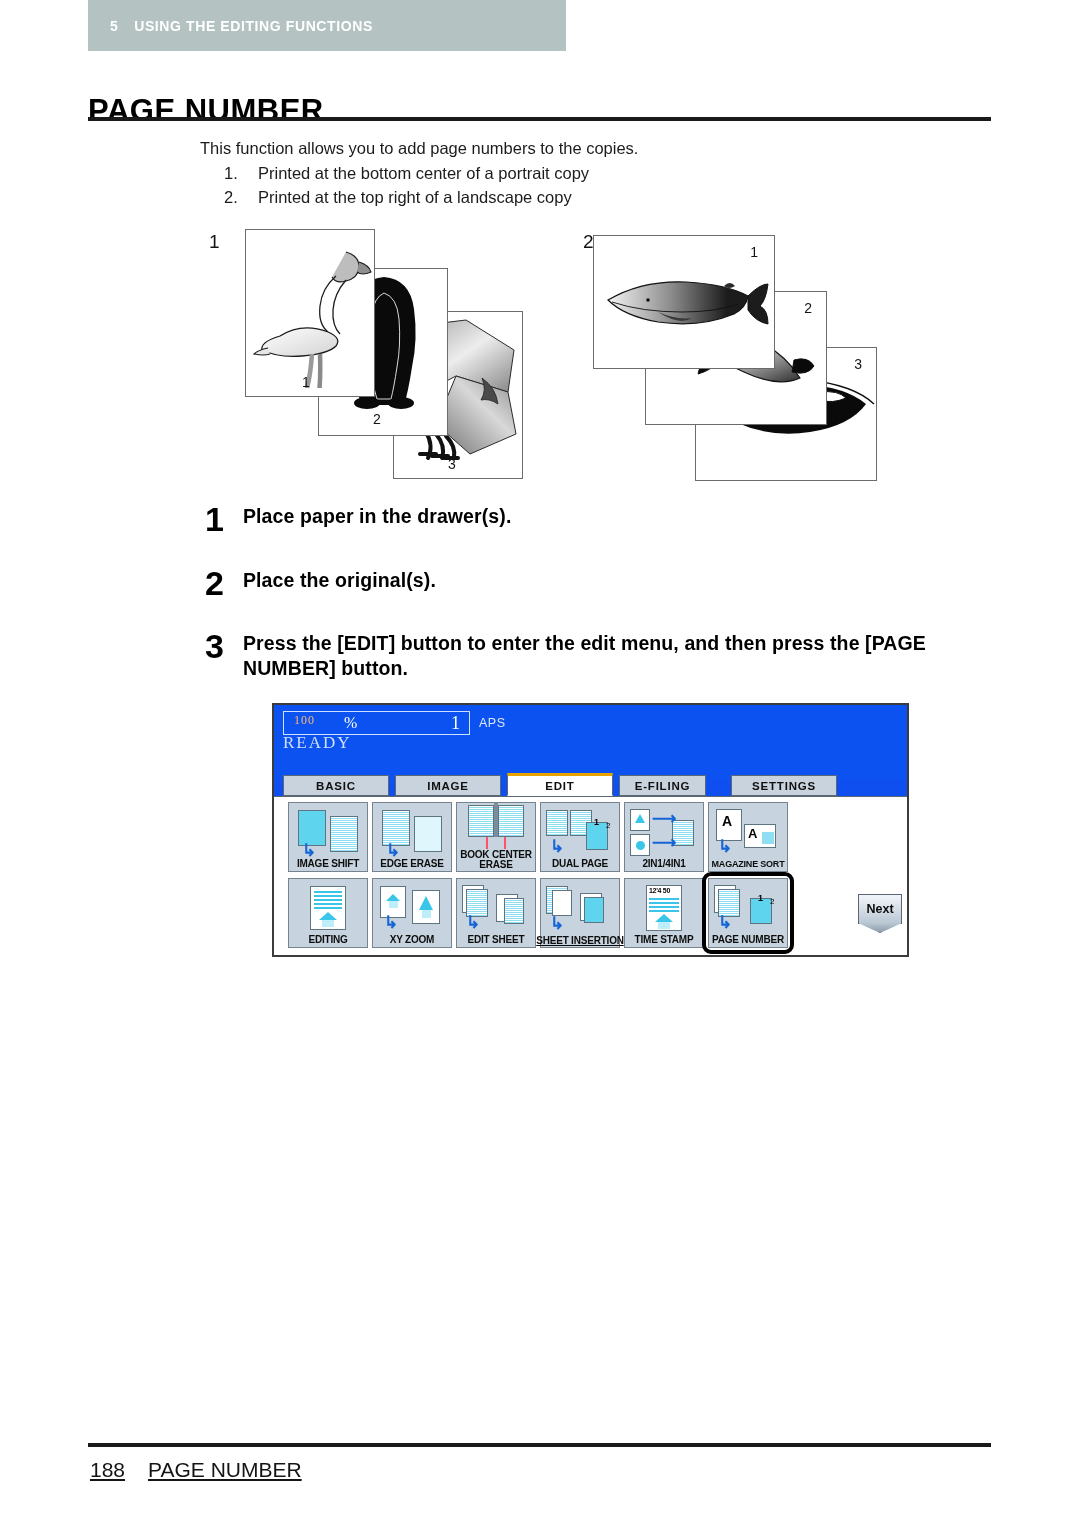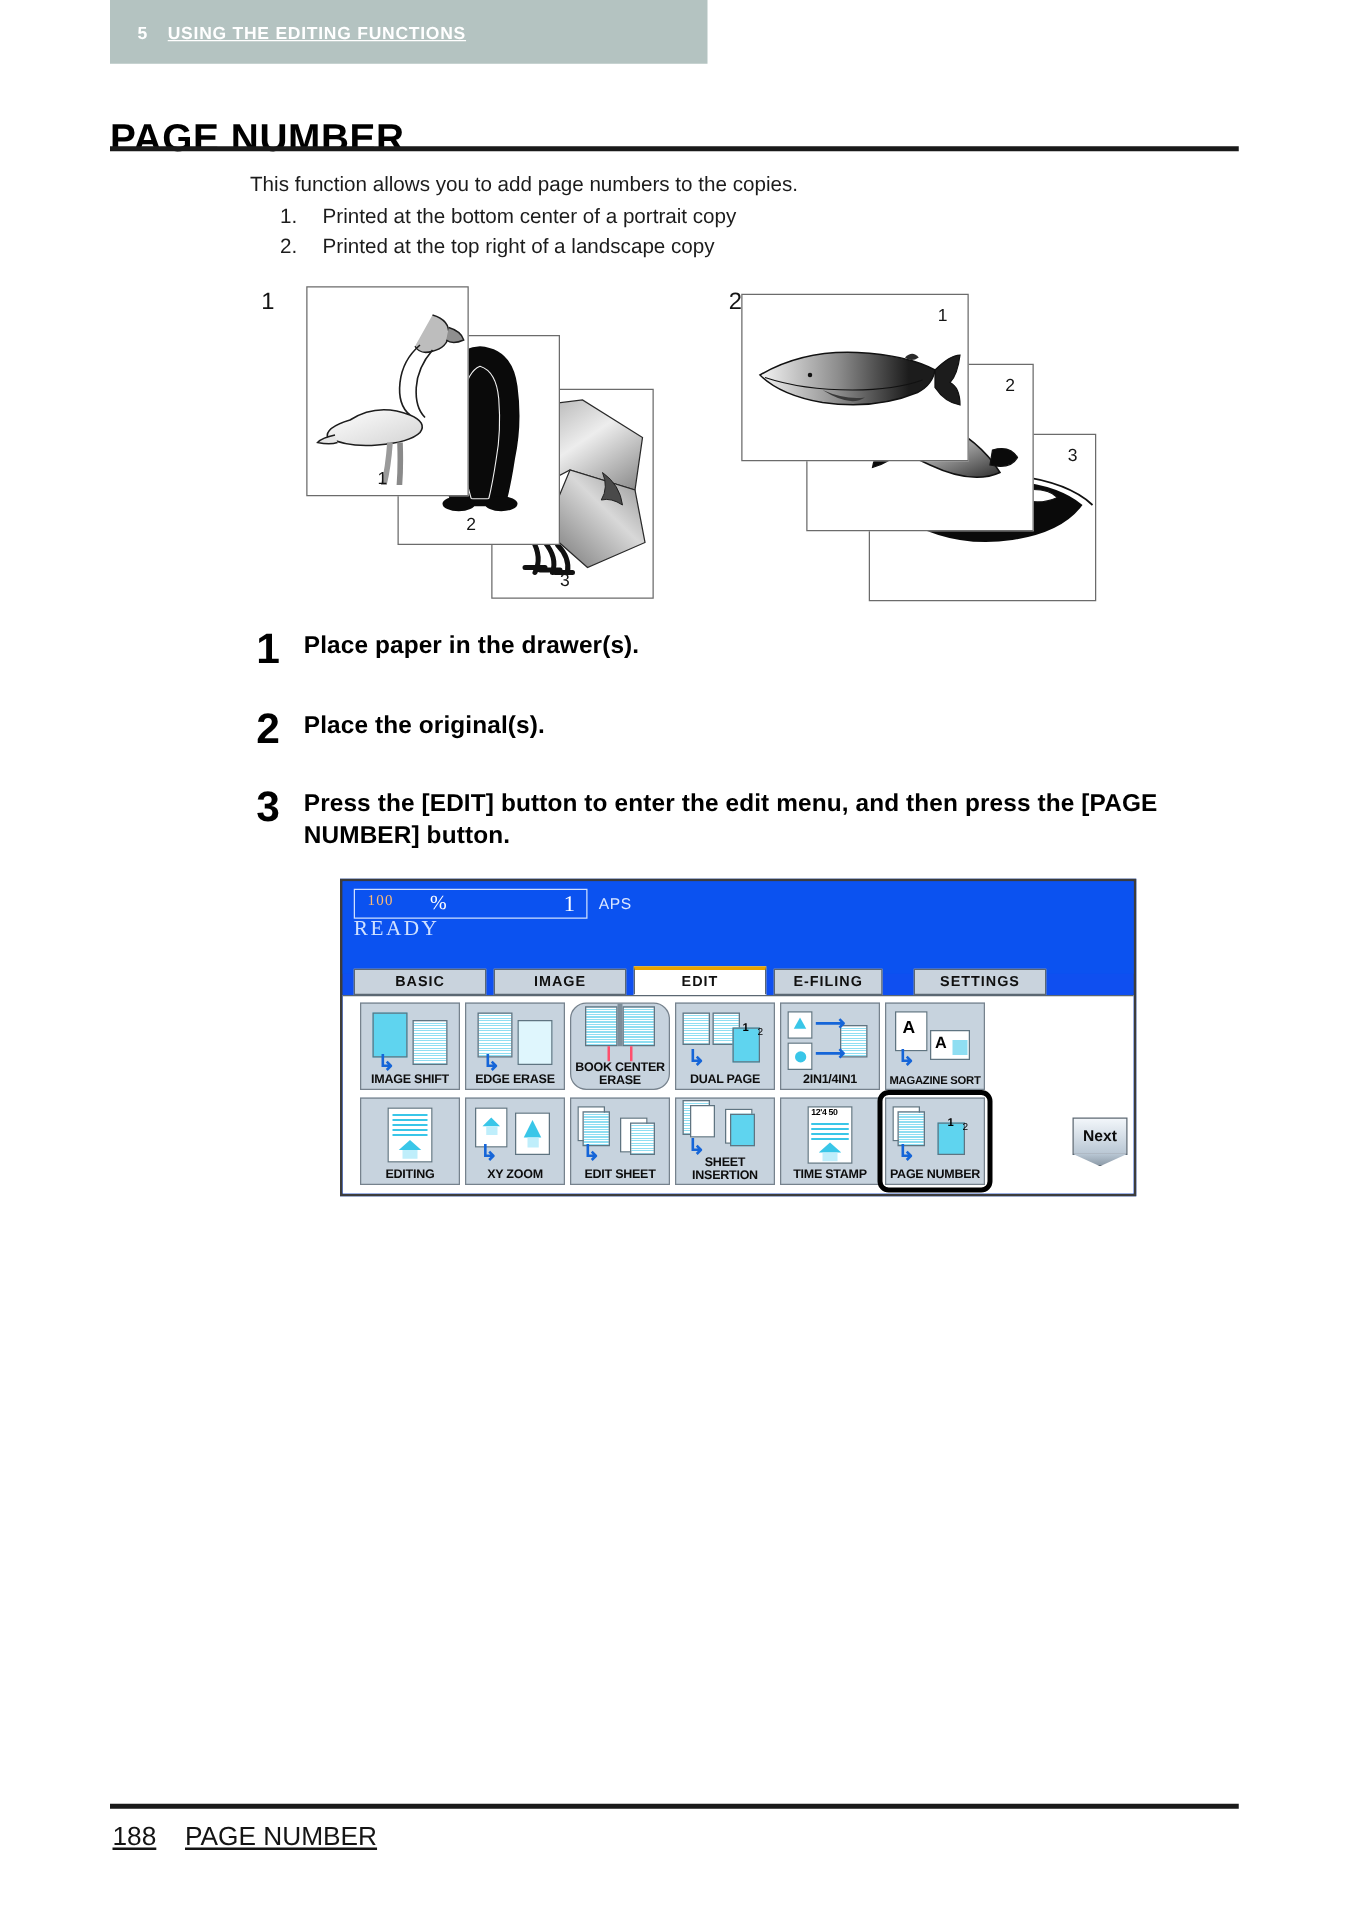--- a/index.html
+++ b/index.html
@@ -33,21 +33,20 @@
     font-size: 14px;
     font-weight: bold;
     letter-spacing: .4px;
     margin-right: 16px;
   }
   .chapter-title {
     color: #ffffff;
     font-size: 14px;
     font-weight: bold;
     letter-spacing: .6px;
-    text-decoration: underline;
   }
 
   
   .page-title {
     position: absolute;
     left: 88px; top: 72px;
     font-size: 31px;
     font-weight: bold;
     letter-spacing: .5px;
   }
@@ -488,21 +487,21 @@
 
       <div class="fbtn" style="left:84px;top:0px;">
         <div class="gfx">
           <div class="pg-ico dot" style="left:6px;top:2px;width:28px;height:36px;"></div>
           <div class="pg-ico" style="left:38px;top:8px;width:28px;height:36px;background:#dff6fd;"></div>
           <span class="arrow-cur" style="left:10px;top:34px;">↳</span>
         </div>
         <span class="cap">EDGE ERASE</span>
       </div>
 
-      <div class="fbtn" style="left:168px;top:0px;border-radius:13px;">
+      <div class="fbtn" style="left:168px;top:0px;">
         <div class="gfx">
           <div class="pg-ico dot" style="left:8px;top:2px;width:26px;height:32px;"></div>
           <div class="pg-ico dot" style="left:38px;top:2px;width:26px;height:32px;"></div>
           <div style="position:absolute;left:34px;top:0;width:4px;height:34px;background:#7d8d99;"></div>
           <div style="position:absolute;left:26px;top:34px;width:2px;height:12px;background:#ff4f6d;"></div>
           <div style="position:absolute;left:44px;top:34px;width:2px;height:12px;background:#ff4f6d;"></div>
         </div>
         <span class="cap two" style="width:76px;">BOOK CENTER ERASE</span>
       </div>
 
@@ -578,21 +577,21 @@
       </div>
 
       <div class="fbtn" style="left:252px;top:76px;">
         <div class="gfx">
           <div class="pg-ico dot" style="left:2px;top:1px;width:22px;height:28px;"></div>
           <div class="pg-ico" style="left:8px;top:5px;width:20px;height:26px;background:#fff;"></div>
           <div class="pg-ico" style="left:36px;top:8px;width:22px;height:28px;background:#fff;"></div>
           <div class="pg-ico cy" style="left:40px;top:12px;width:20px;height:26px;"></div>
           <span class="arrow-cur" style="left:6px;top:30px;">↳</span>
         </div>
-        <span class="cap two" style="width:76px;">SHEET INSERTION</span>
+        <span class="cap two" style="width:88px;text-decoration:underline;">SHEET INSERTION</span>
       </div>
 
       <div class="fbtn" style="left:336px;top:76px;">
         <div class="gfx">
           <div class="pg-ico" style="left:18px;top:1px;width:36px;height:46px;background:#fff;"></div>
           <span style="position:absolute;left:21px;top:3px;font-size:7px;font-weight:bold;letter-spacing:-.3px;">12'4  50</span>
           <div style="position:absolute;left:21px;top:12px;width:30px;height:16px;background:repeating-linear-gradient(0deg,#39c6e8 0 2px,#fff 2px 4px);"></div>
           <div style="position:absolute;left:27px;top:30px;width:0;height:0;border-left:9px solid transparent;border-right:9px solid transparent;border-bottom:8px solid #39c6e8;"></div>
           <div style="position:absolute;left:30px;top:38px;width:12px;height:7px;background:#bfeefb;"></div>
         </div>

